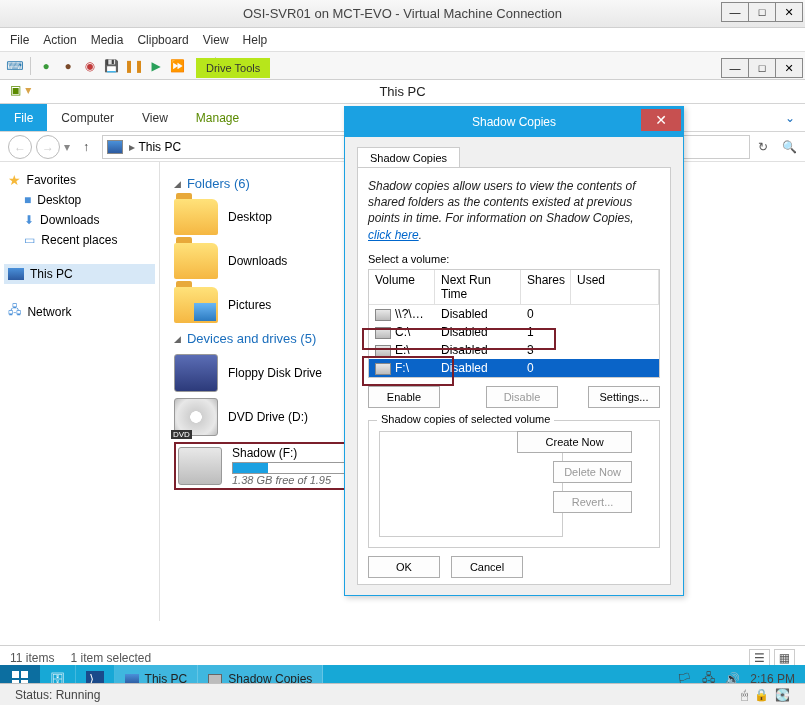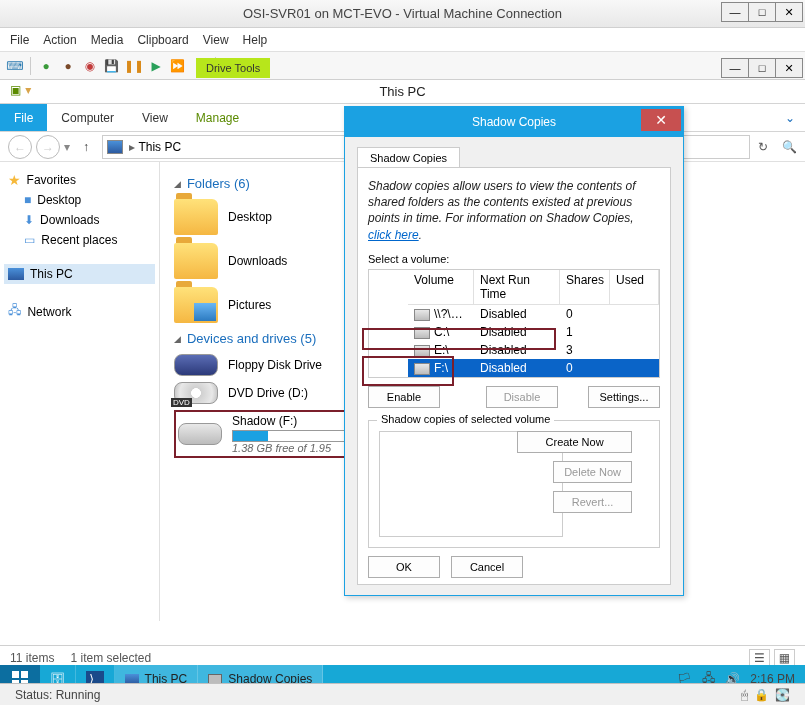--- a/index.html
+++ b/index.html
@@ -40,42 +40,42 @@
 .tree-item.sel { background: #d7e8f7; }
 .fav-star { color: #f6b93b; font-size: 14px; line-height: 14px; }
 
 .content { flex: 1; padding: 10px 14px; overflow: hidden; }
 .group-hdr { color: #1a6ebd; font-size: 13px; display: flex; align-items: center; gap: 6px; margin: 4px 0 8px 0; }
 .group-hdr::before { content: "◢"; font-size: 9px; color: #666; }
 .folder-row { display: flex; align-items: center; gap: 10px; margin-bottom: 8px; }
 .folder-ico { width: 44px; height: 36px; background: linear-gradient(#ffe27a,#f5b742); border-radius: 2px 6px 2px 2px; position: relative; }
 .folder-ico::before { content: ""; position: absolute; left: 2px; top: -6px; width: 16px; height: 6px; background: #e8a93a; border-radius: 2px 2px 0 0; }
 .drive-row { display: flex; align-items: center; gap: 10px; margin-bottom: 6px; }
-.drive-ico { width: 44px; height: 22px; background: linear-gradient(#e8e8e8,#bcbcbc); border: 1px solid #999; border-radius: 8px; position: relative; }
+.drive-ico { width: 44px; height: 38px; background: linear-gradient(#e8e8e8,#bcbcbc); border: 1px solid #999; border-radius: 3px; position: relative; }
 .floppy-ico { background: linear-gradient(#5b6db5,#2c3a7a); }
 .dvd-ico { background: radial-gradient(circle at 50% 50%, #fff 20%, #d0d0d0 22%, #e8e8e8 70%, #bcbcbc 100%); }
 .drive-text .name { font-size: 12px; }
 .drive-text .sub { font-size: 11px; color: #666; font-style: italic; }
 .usage-bar { width: 120px; height: 12px; border: 1px solid #999; margin-top: 2px; }
 .usage-fill { height: 100%; background: #1ba1e2; }
 
 .highlight-box { border: 2px solid #7b1f2b; padding: 2px; }
 
 .statusbar { position: absolute; left: 0; right: 0; height: 24px; border-top: 1px solid #d0d0d0; display: flex; align-items: center; padding: 0 10px; gap: 16px; font-size: 11px; color: #555; bottom: 0; }
 
 
 .dlg { position: absolute; left: 344px; top: 106px; width: 340px; height: 490px; background: #f0f0f0; border: 1px solid #1ba1e2; box-shadow: 2px 2px 6px rgba(0,0,0,.2); }
 .dlg-title { height: 30px; background: #1ba1e2; color: #fff; display: flex; align-items: center; justify-content: center; position: relative; font-size: 13px; }
 .dlg-close { position: absolute; right: 2px; top: 2px; width: 40px; height: 22px; background: #c75050; color: #fff; display: flex; align-items: center; justify-content: center; cursor: pointer; font-size: 14px; }
 .dlg-body { padding: 10px 12px; display: flex; flex-direction: column; height: calc(100% - 30px); }
 .dlg-tab { display: inline-block; padding: 4px 12px; border: 1px solid #ccc; border-bottom: none; background: #fff; font-size: 11px; }
 .dlg-panel { border: 1px solid #ccc; background: #fff; flex: 1; margin-top: -1px; padding: 10px 10px 6px 10px; display: flex; flex-direction: column; position: relative; }
 .dlg-desc { font-size: 11px; color: #222; line-height: 1.35; font-style: italic; }
 .dlg-desc a { color: #0066cc; text-decoration: underline; cursor: pointer; }
-.vol-table { border: 1px solid #ccc; margin-top: 4px; font-size: 11px; padding-left: 39px; }
+.vol-table { border: 1px solid #ccc; margin-top: 4px; font-size: 11px; }
 .vol-hdr { display: flex; background: #fff; border-bottom: 1px solid #e0e0e0; }
 .vol-hdr span { padding: 3px 6px; border-right: 1px solid #e0e0e0; }
 .vol-row { display: flex; padding: 1px 0; }
 .vol-row.sel { background: #0a64c8; color: #fff; }
 .vol-cell { padding: 1px 6px; overflow: hidden; white-space: nowrap; text-overflow: ellipsis; }
 .c1 { width: 66px; } .c2 { width: 86px; } .c3 { width: 50px; } .c4 { flex: 1; }
 .vol-row .c1::before { content: ""; display: inline-block; width: 14px; height: 10px; background: linear-gradient(#e8e8e8,#bcbcbc); border: 1px solid #888; margin-right: 4px; vertical-align: middle; }
 .dlg-btn-row { display: flex; gap: 10px; margin-top: 8px; }
 .dlg-btn { height: 22px; padding: 0 10px; border: 1px solid #adadad; background: #fdfdfd; font-size: 11px; cursor: pointer; min-width: 72px; }
 .dlg-btn:disabled, .dlg-btn.disabled { color: #999; cursor: default; margin-left: 36px; }

